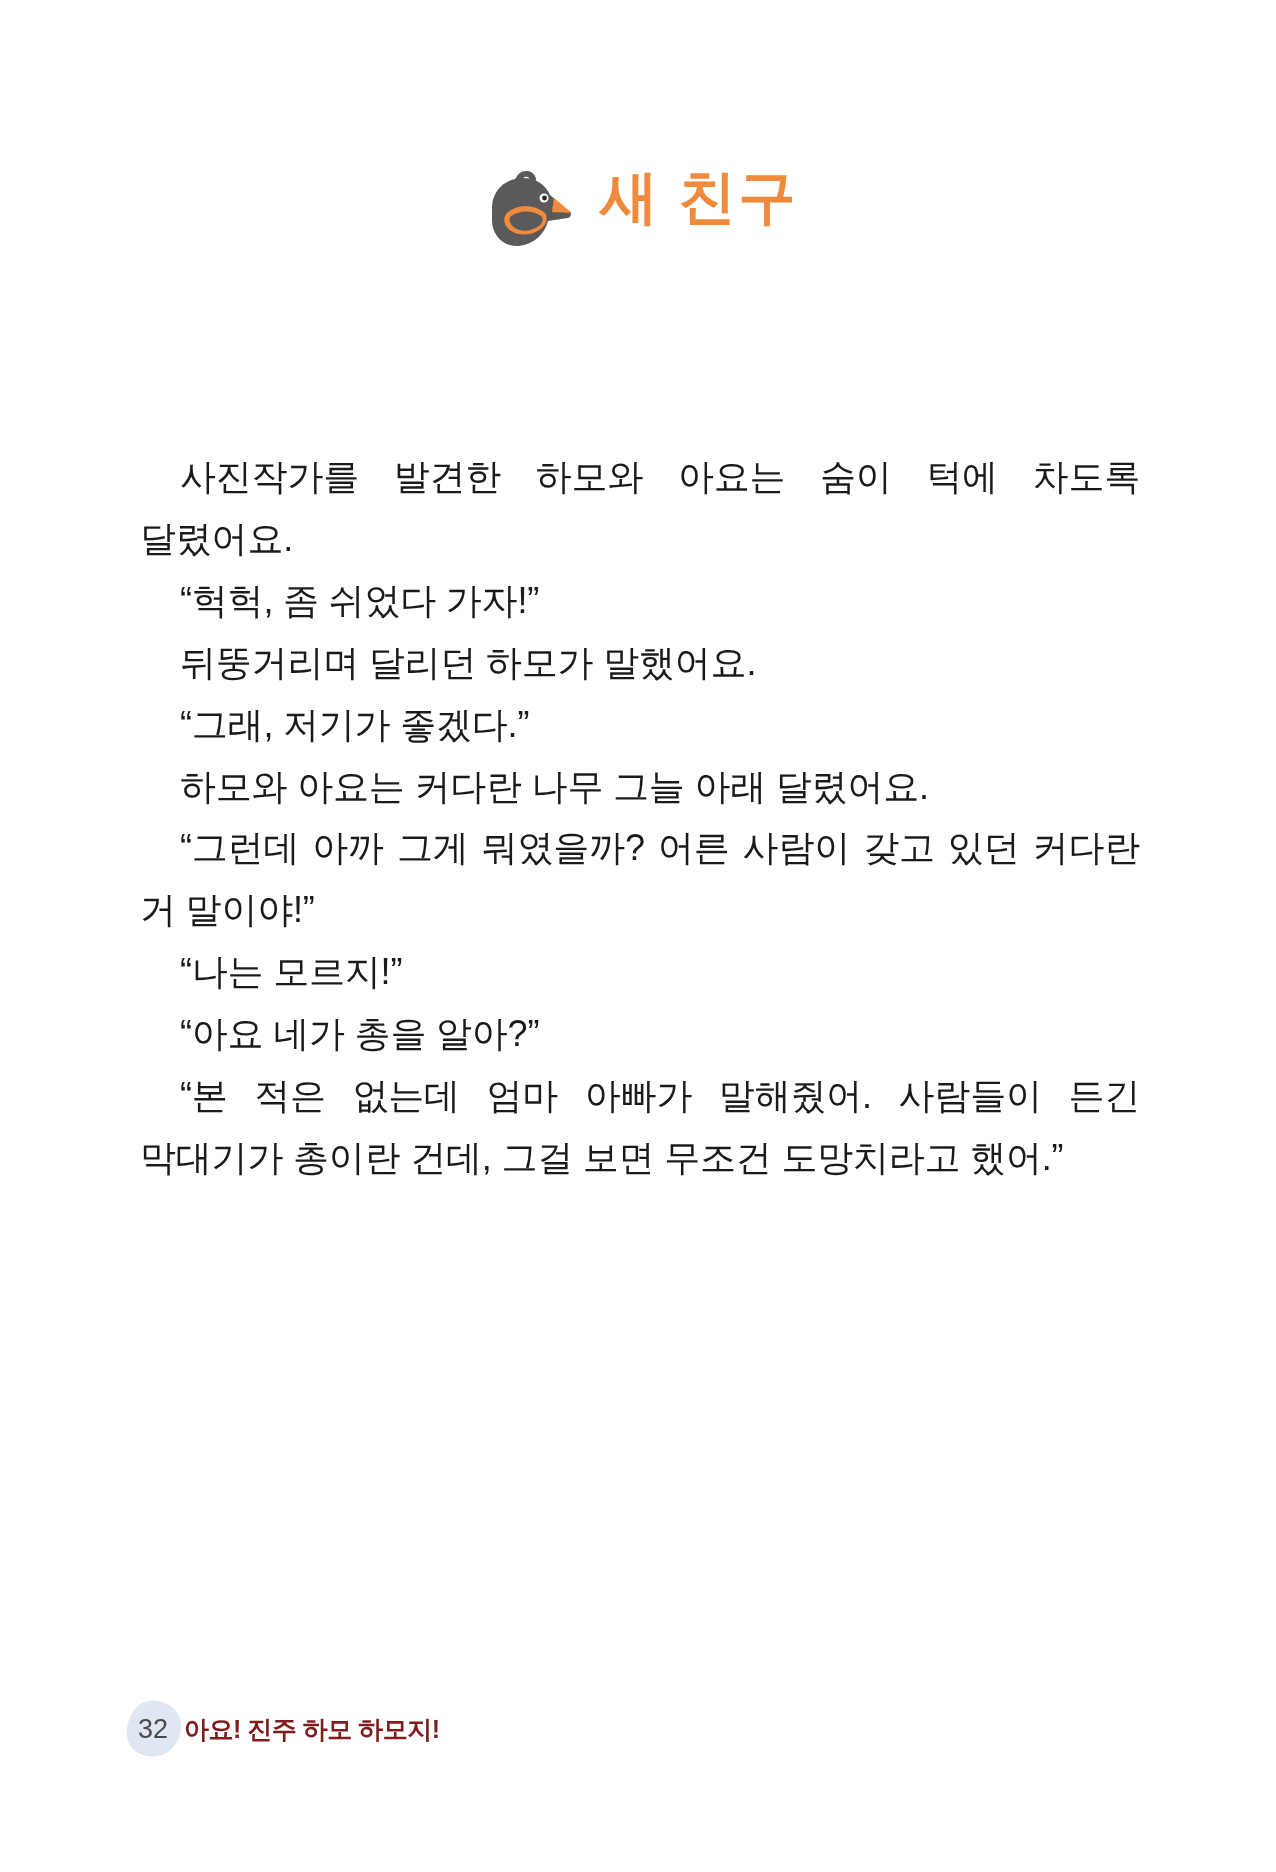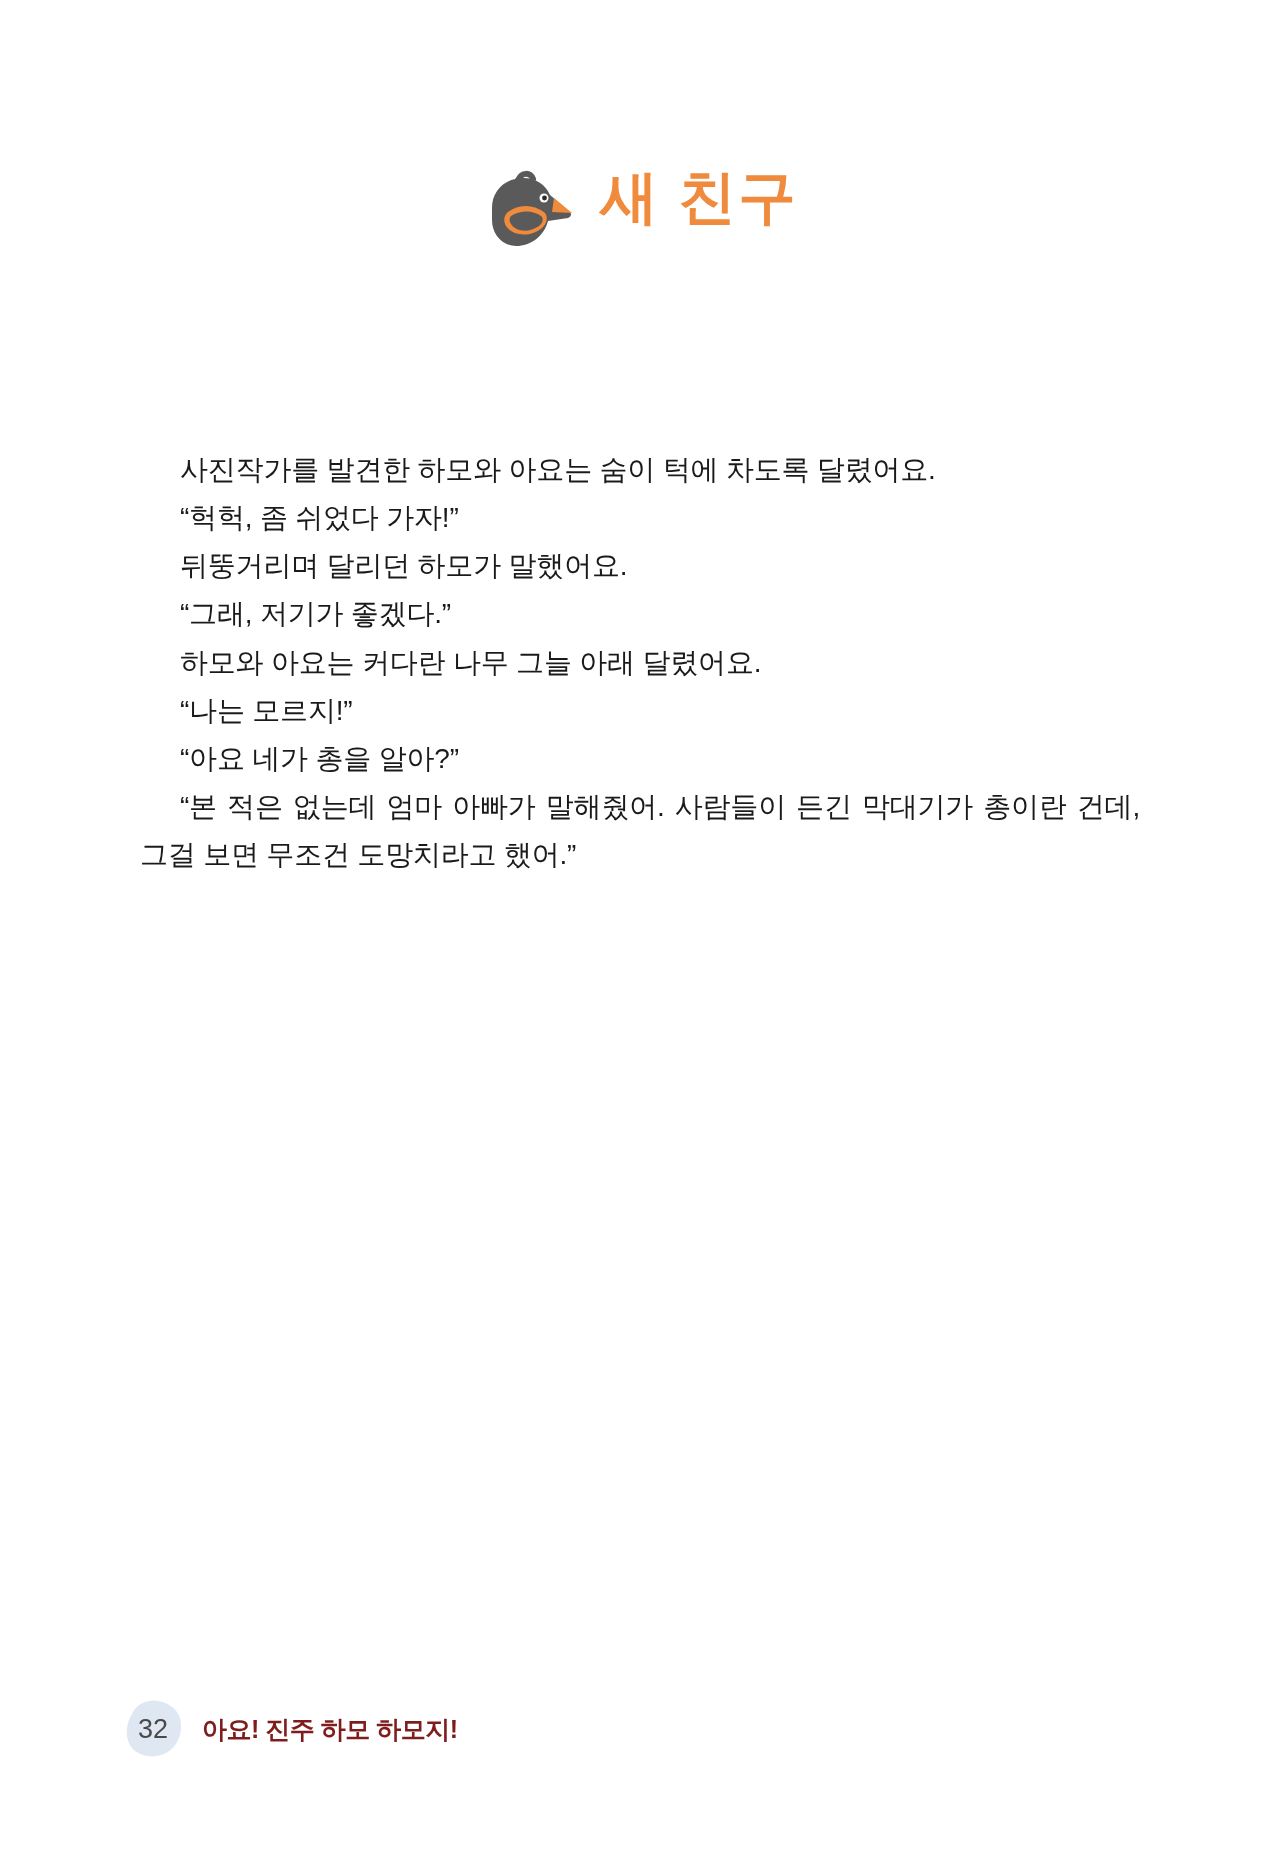--- a/index.html
+++ b/index.html
@@ -50,21 +50,21 @@
     line-height: 1;
     white-space: nowrap;
   }
 
   
   .body-text {
     position: absolute;
     left: 140px;
     top: 446px;
     width: 1000px;
-    font-size: 28px;
+    font-size: 36px;
     line-height: 1.72;
     color: #1a1a1a;
     letter-spacing: -0.2px;
   }
 
   .para {
     margin: 0 0 0 0;
     text-indent: 40px;
     text-align: justify;
     text-justify: inter-character;
@@ -77,21 +77,20 @@
     text-align: left;
   }
 
   
   .footer {
     position: absolute;
     left: 122px;
     bottom: 112px;
     display: flex;
     align-items: center;
-    gap: 18px;
   }
   .page-badge {
     position: relative;
     width: 62px;
     height: 62px;
     flex: 0 0 auto;
     display: flex;
     align-items: center;
     justify-content: center;
   }
@@ -138,20 +137,21 @@
     </span>
     <span class="chapter-title">새 친구</span>
   </div>
 
   <div class="body-text">
     <p class="para">사진작가를 발견한 하모와 아요는 숨이 턱에 차도록 달렸어요.</p>
     <p class="para nojustify">“헉헉, 좀 쉬었다 가자!”</p>
     <p class="para nojustify">뒤뚱거리며 달리던 하모가 말했어요.</p>
     <p class="para nojustify">“그래, 저기가 좋겠다.”</p>
     <p class="para nojustify">하모와 아요는 커다란 나무 그늘 아래 달렸어요.</p>
+    <p class="para last-line-natural">“그런데 아까 그게 뭐였을까? 어른 사람이 갖고 있던 커다란 거 말이야!”</p>
     <p class="para nojustify">“나는 모르지!”</p>
     <p class="para nojustify">“아요 네가 총을 알아?”</p>
     <p class="para last-line-natural">“본 적은 없는데 엄마 아빠가 말해줬어. 사람들이 든긴 막대기가 총이란 건데, 그걸 보면 무조건 도망치라고 했어.”</p>
   </div>
 
   <div class="footer">
     <span class="page-badge">
       <svg class="blob" viewBox="0 0 62 62" width="62" height="62" xmlns="http://www.w3.org/2000/svg">
         <path d="M10 16 C14 6 26 1 36 3 C48 5 58 13 59 25 C60 37 55 49 44 55 C33 61 18 59 10 50 C3 42 3 27 10 16 Z" fill="#dfe8f2"></path>
       </svg>

